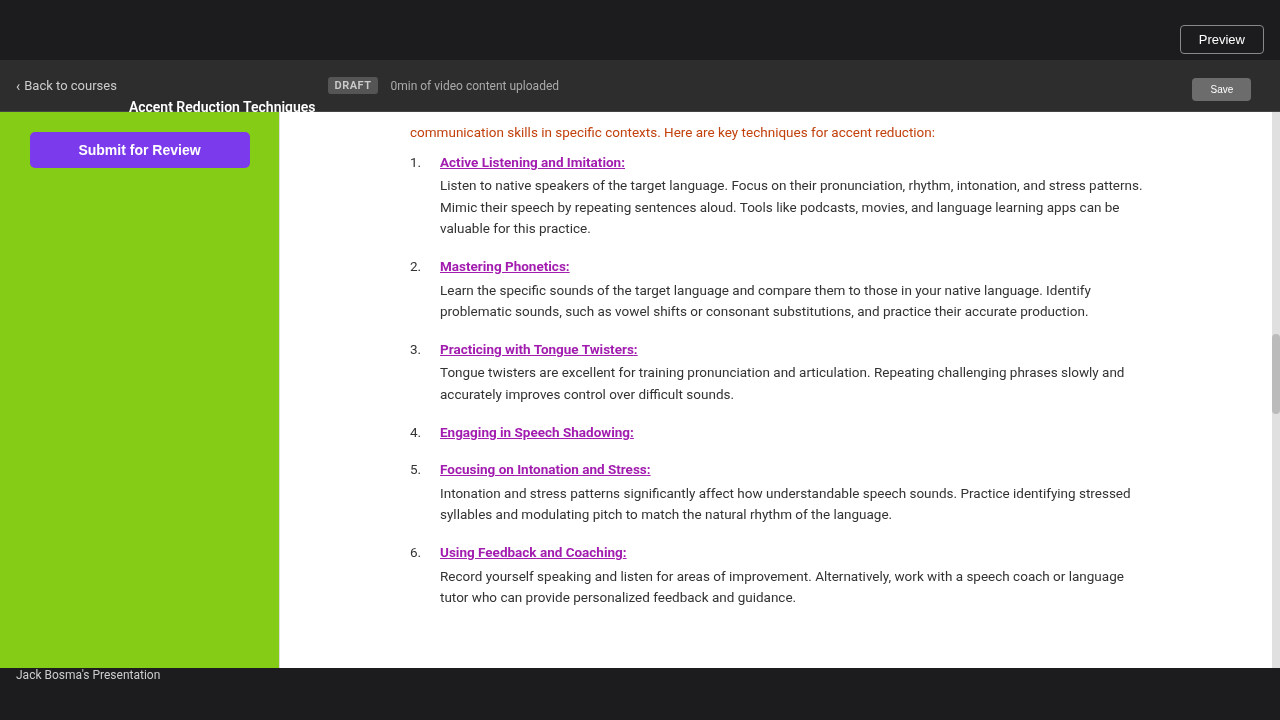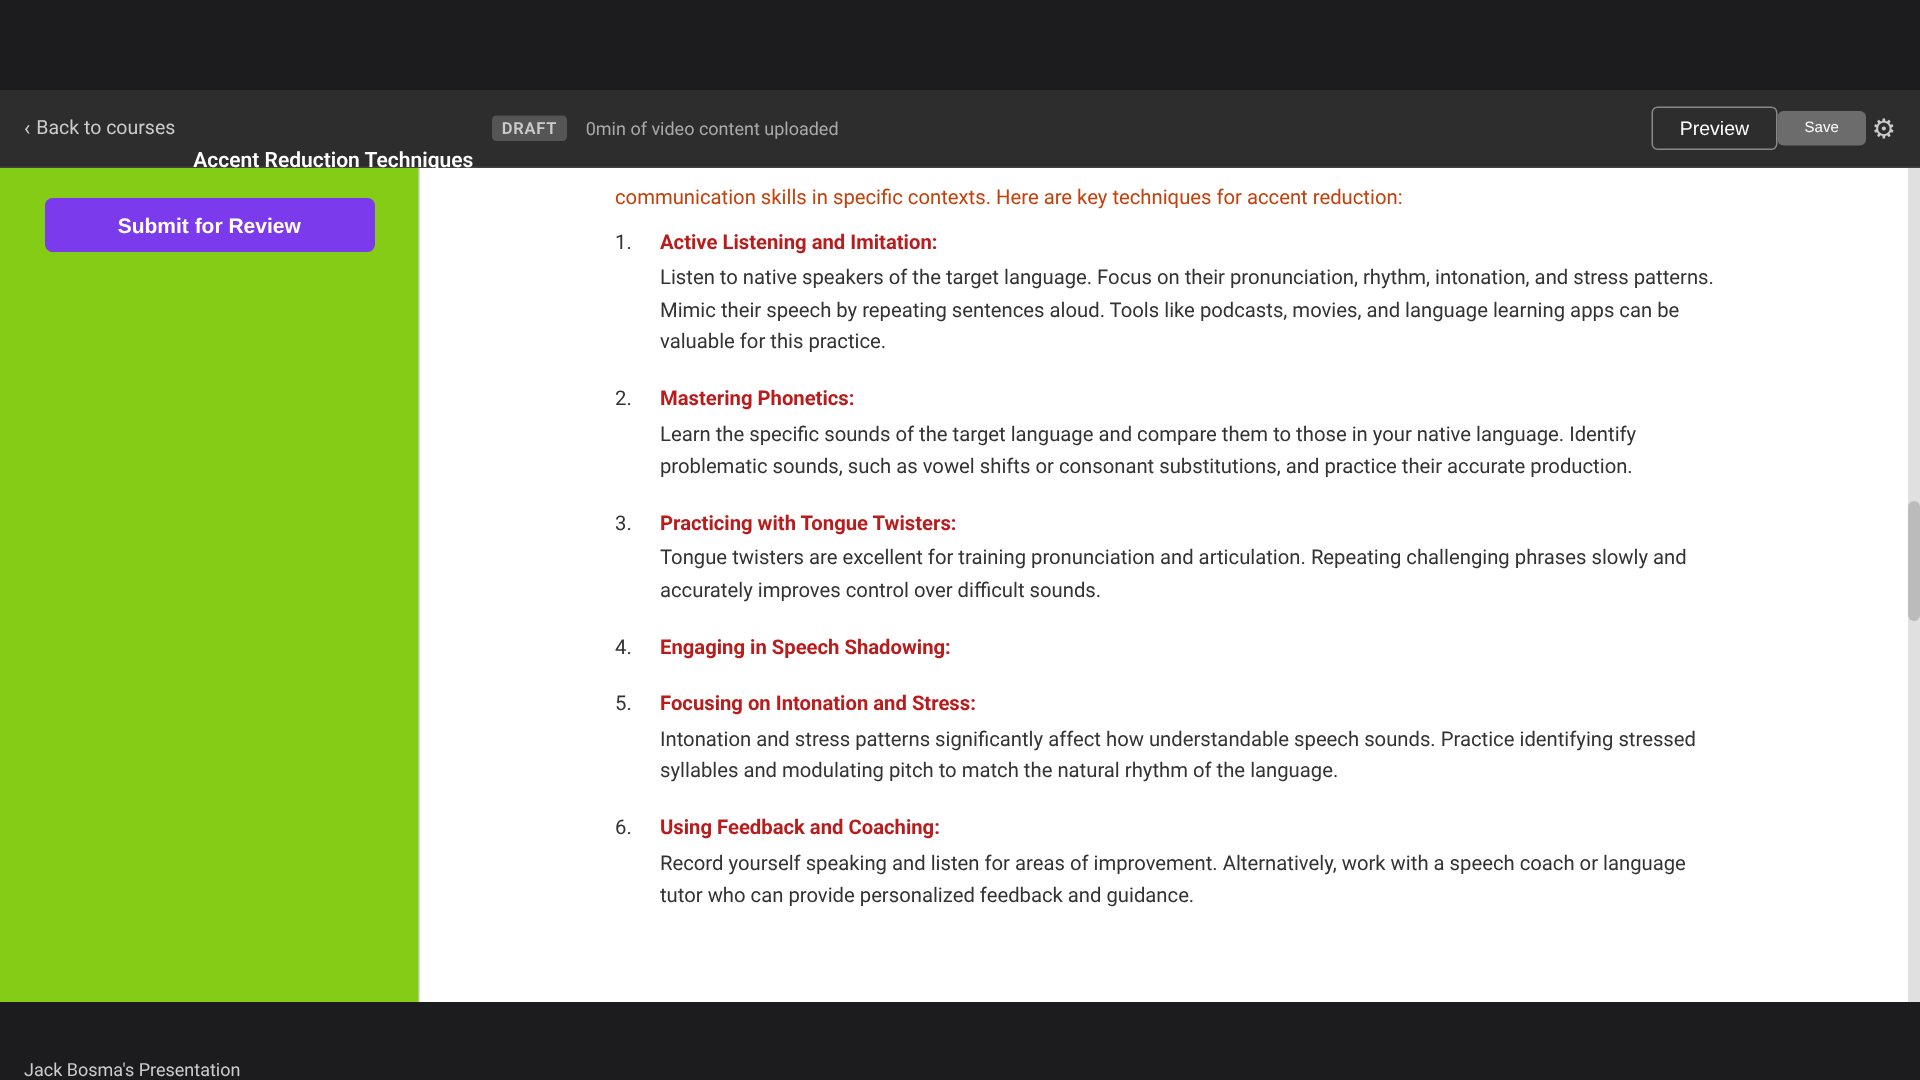--- a/index.html
+++ b/index.html
@@ -71,22 +71,23 @@
 
     .upload-status {
       color: #aaa;
       font-size: 12px;
       flex: 1;
     }
 
     .header-actions {
       display: flex;
       align-items: center;
-      gap: 0;
+      gap: 24px;
       margin-left: auto;
+      flex-direction: column;
     }
 
     .btn-preview {
       background: transparent;
       border: 1px solid #888;
       color: #fff;
       padding: 6px 18px;
       border-radius: 4px;
       font-size: 13px;
       cursor: pointer;
@@ -180,21 +181,22 @@
       color: #333;
       font-size: 13.5px;
     }
 
     .list-content {
       flex: 1;
     }
 
     .list-title {
       font-weight: 700;
-      color: #b91c1c;
+      color: #a21caf;
+      text-decoration: underline;
     }
 
     .list-desc {
       color: #333;
       font-size: 13.5px;
       margin-top: 2px;
     }
 
     @keyframes blink {
       50% { opacity: 0; }
@@ -216,21 +218,21 @@
       border-radius: 4px;
       position: absolute;
       top: 40%;
     }
 
     
     .bottom-bar {
       height: 52px;
       background: #1c1c1e;
       display: flex;
-      align-items: flex-end;
+      align-items: flex-start;
       padding: 0 16px;
       flex-shrink: 0;
     }
 
     .presentation-label {
       color: #ccc;
       font-size: 12px;
     }
   </style>
 </head>

